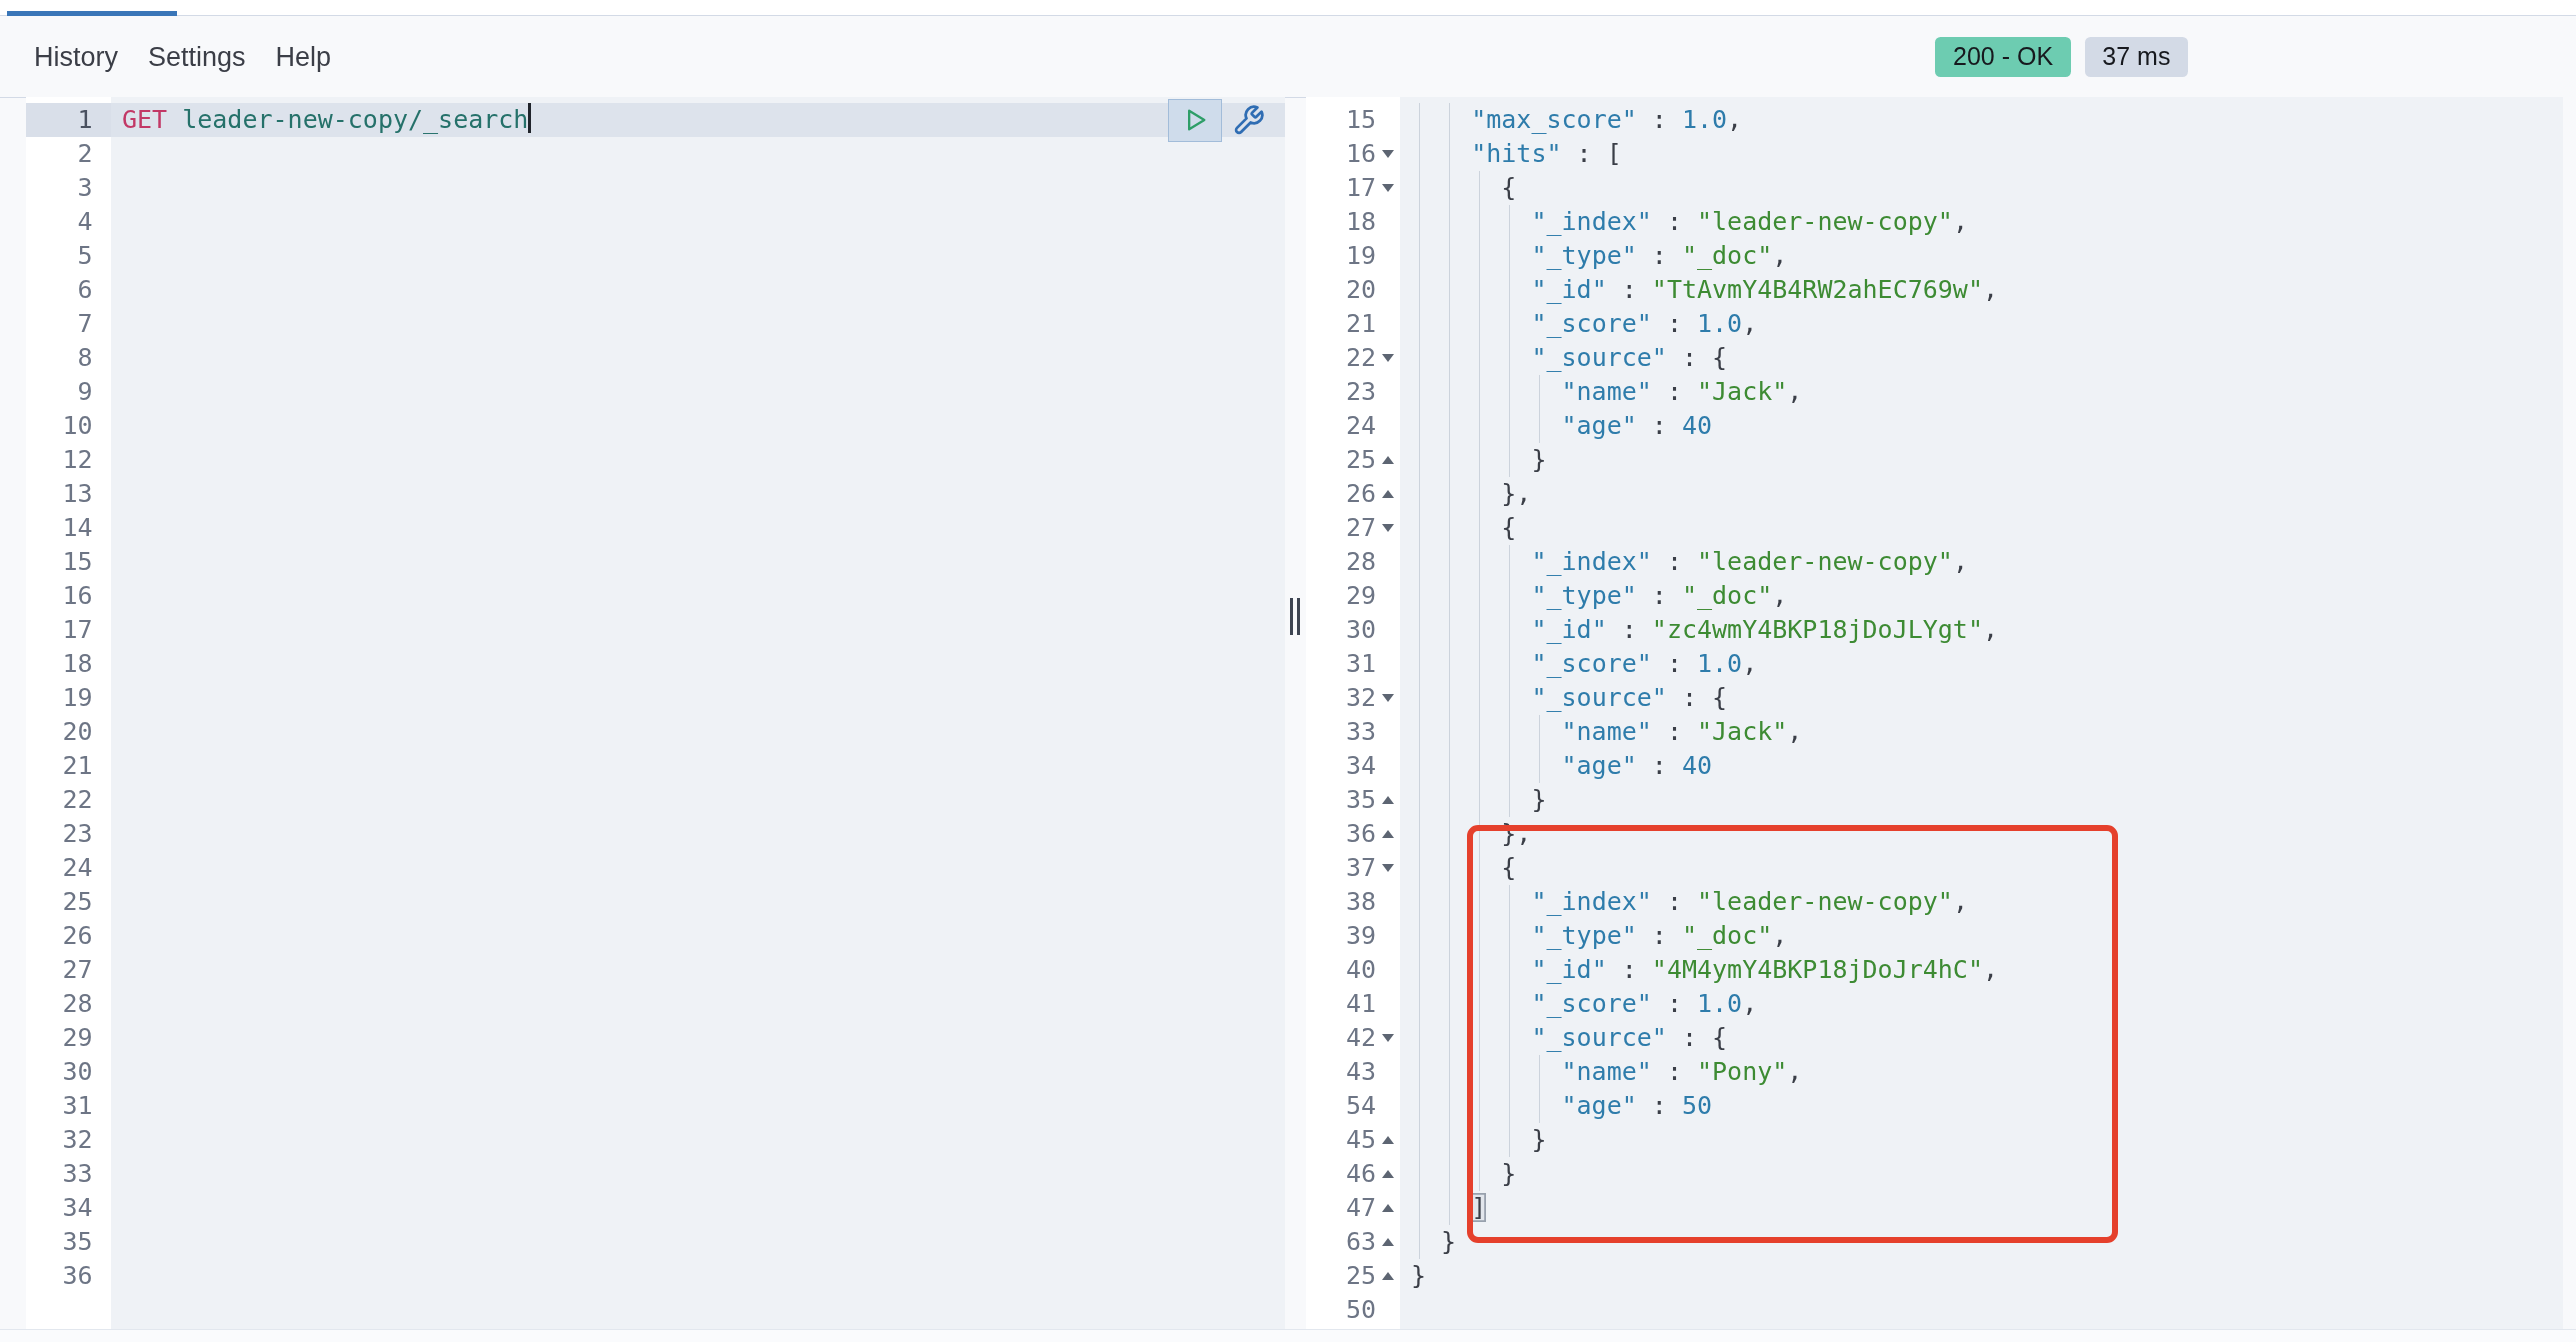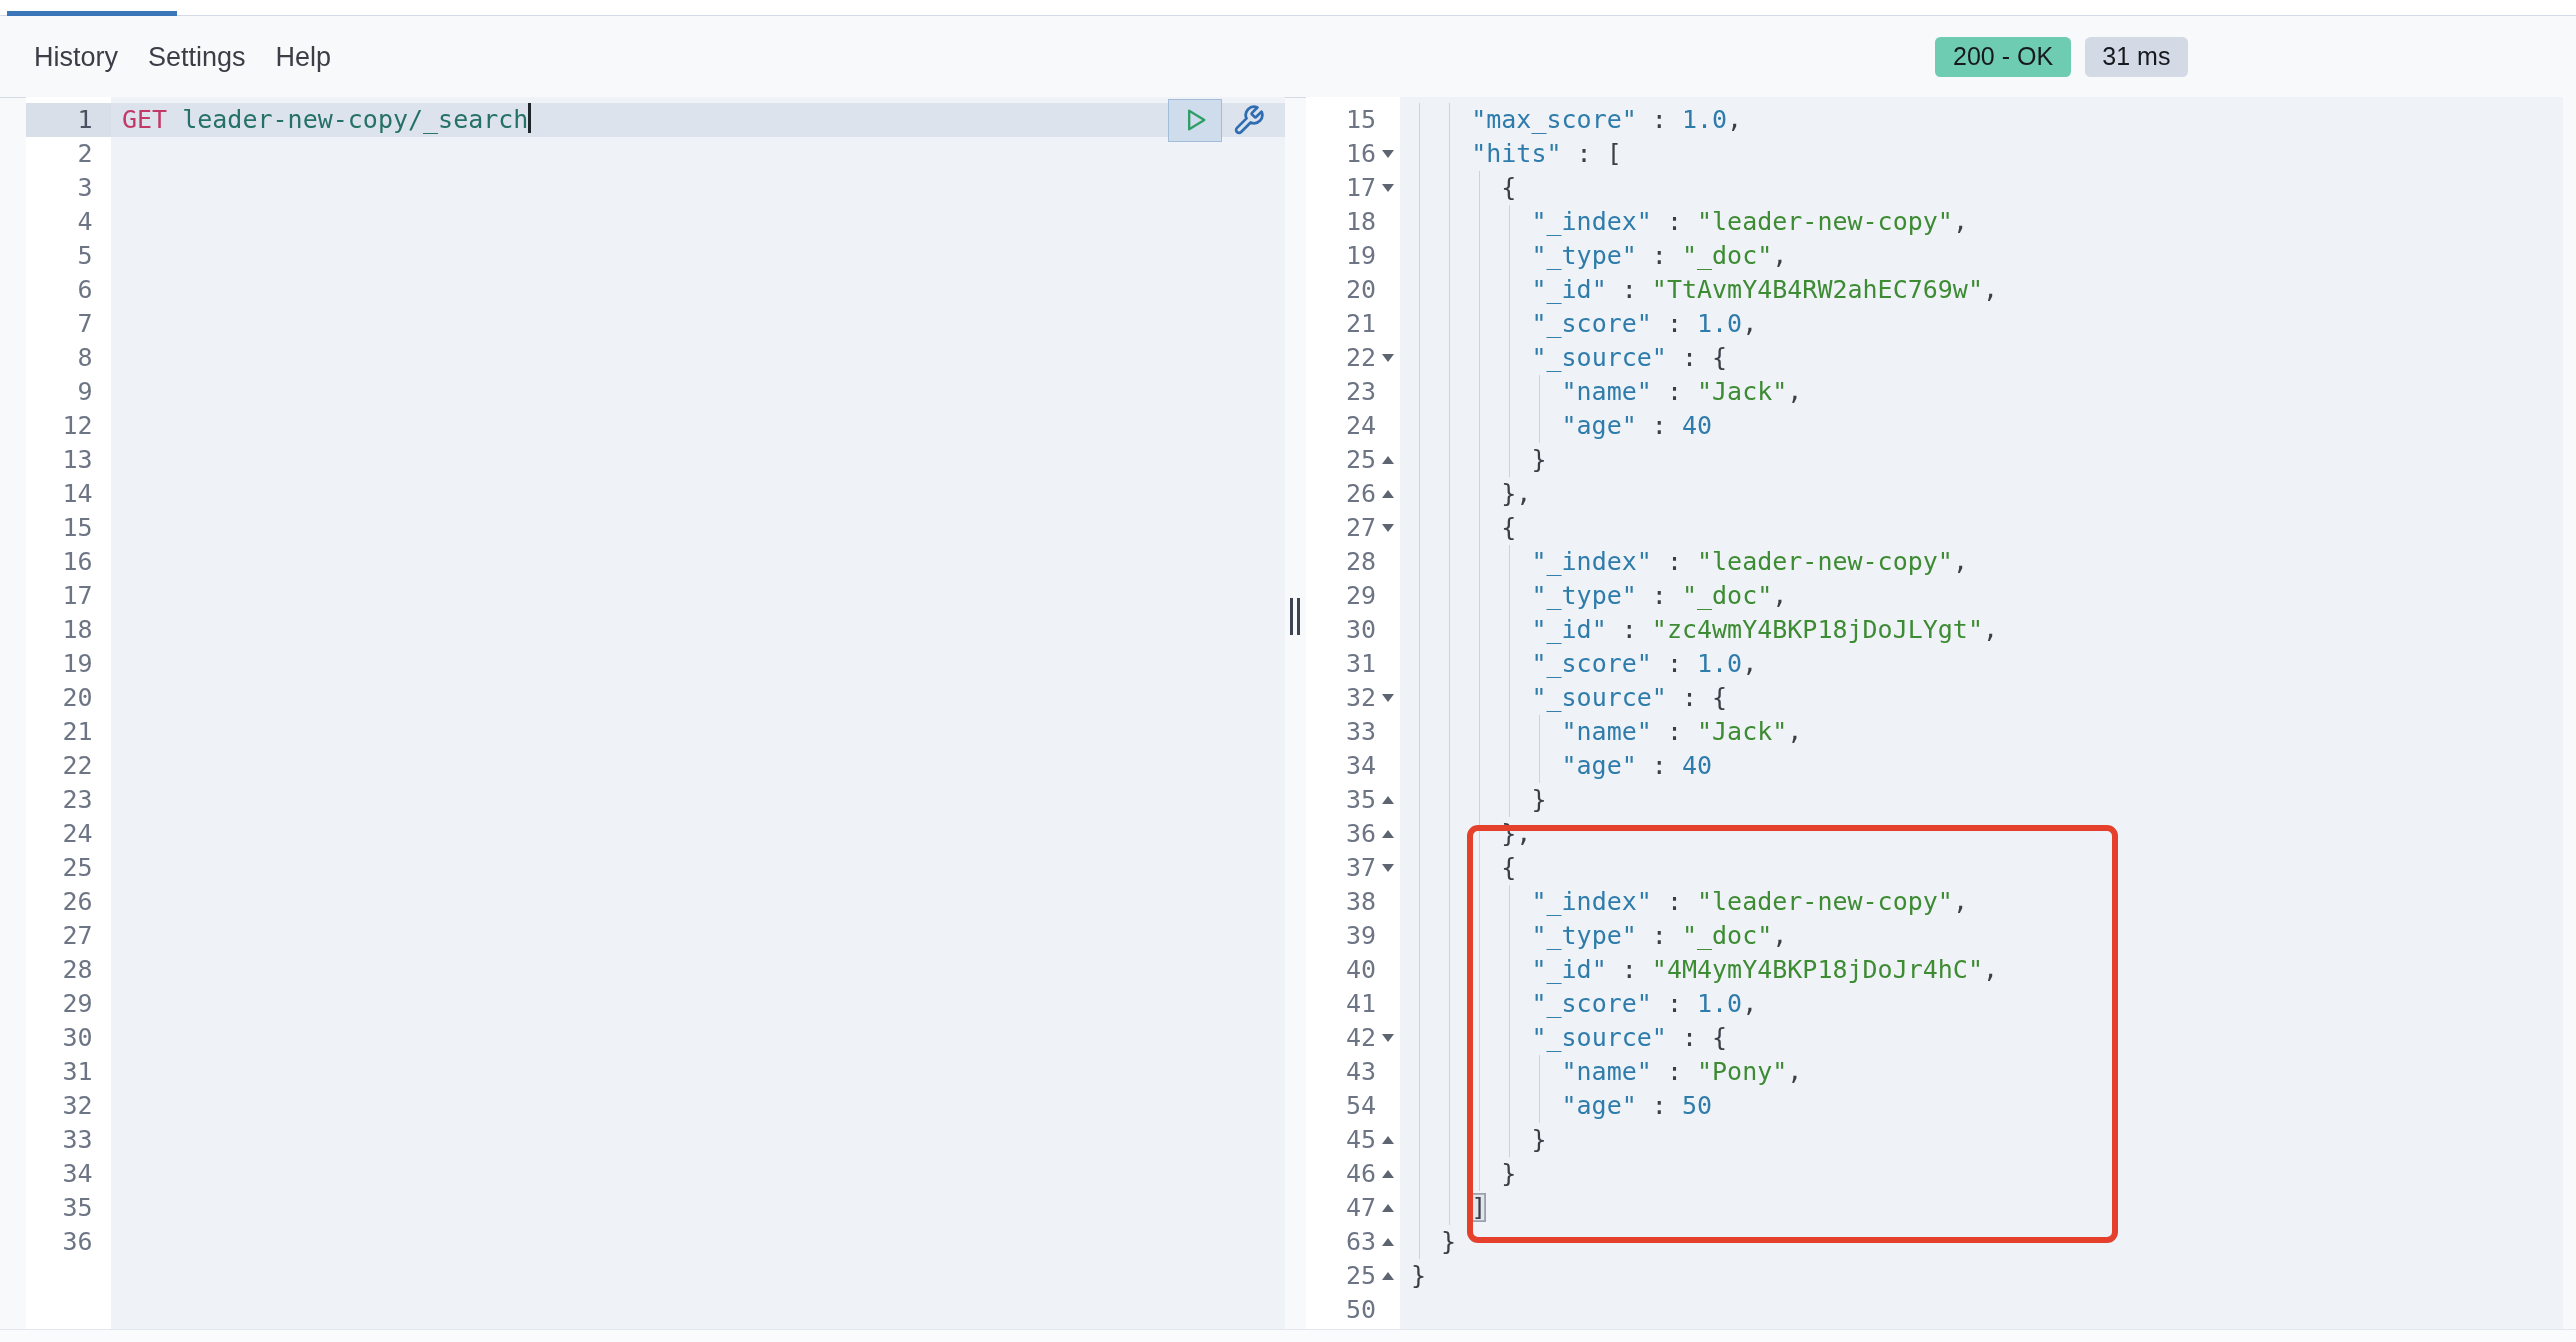--- a/index.html
+++ b/index.html
@@ -104,21 +104,21 @@
 </div>
 
 <div class="menubar">
   <div class="menu-items">
     <span class="menu-item">History</span>
     <span class="menu-item">Settings</span>
     <span class="menu-item">Help</span>
   </div>
   <div class="badges">
     <span class="badge ok">200 - OK</span>
-    <span class="badge ms">31 ms</span>
+    <span class="badge ms">37 ms</span>
   </div>
 </div>
 
 <div class="editor left-editor">
   <div class="gutter-col"></div>
   <div class="rows" id="req-rows">
       <div class="row active">
         <div class="g-cell">1</div>
         <div class="c-cell"><span class="tok-method code-text">GET</span> <span class="tok-url code-text">leader-new-copy/_search</span><span class="caret"></span></div>
       </div>
@@ -145,20 +145,24 @@
       <div class="row">
         <div class="g-cell">7</div>
         <div class="c-cell"></div>
       </div>
       <div class="row">
         <div class="g-cell">8</div>
         <div class="c-cell"></div>
       </div>
       <div class="row">
         <div class="g-cell">9</div>
+        <div class="c-cell"></div>
+      </div>
+      <div class="row">
+        <div class="g-cell">10</div>
         <div class="c-cell"></div>
       </div>
       <div class="row">
         <div class="g-cell">12</div>
         <div class="c-cell"></div>
       </div>
       <div class="row">
         <div class="g-cell">13</div>
         <div class="c-cell"></div>
       </div>

